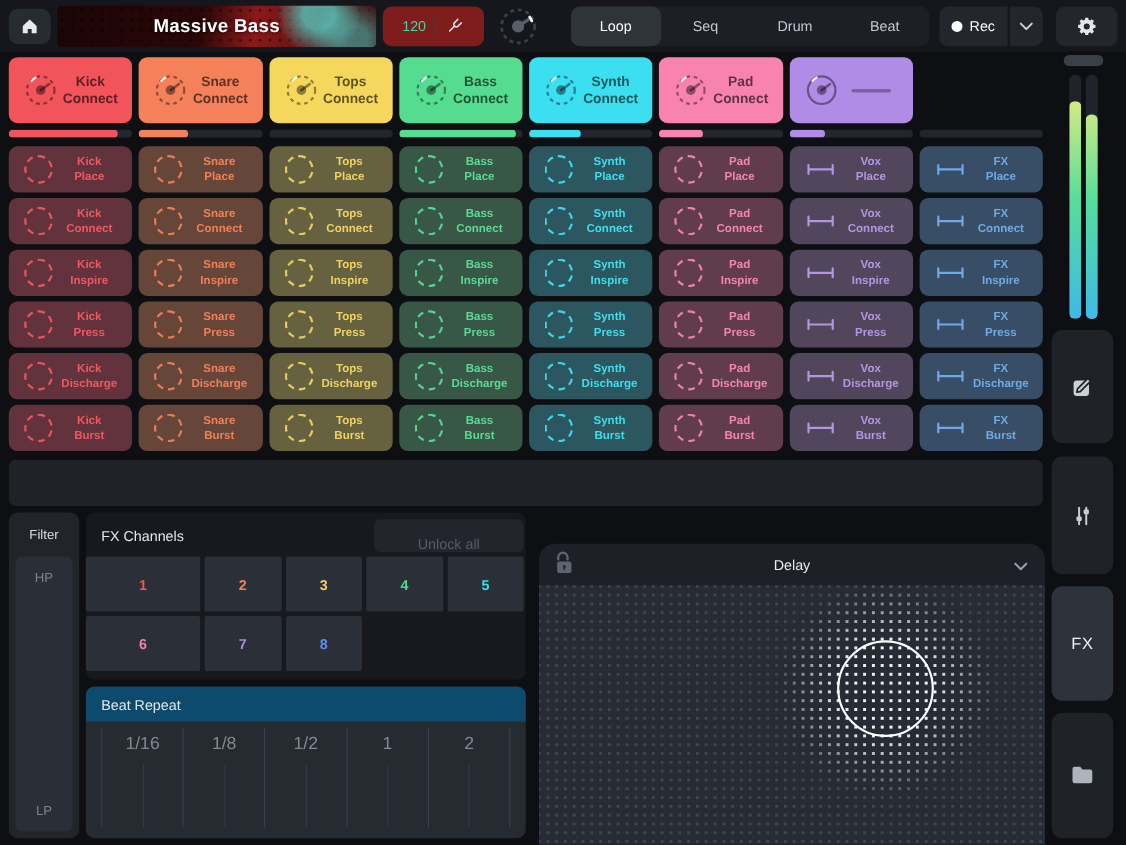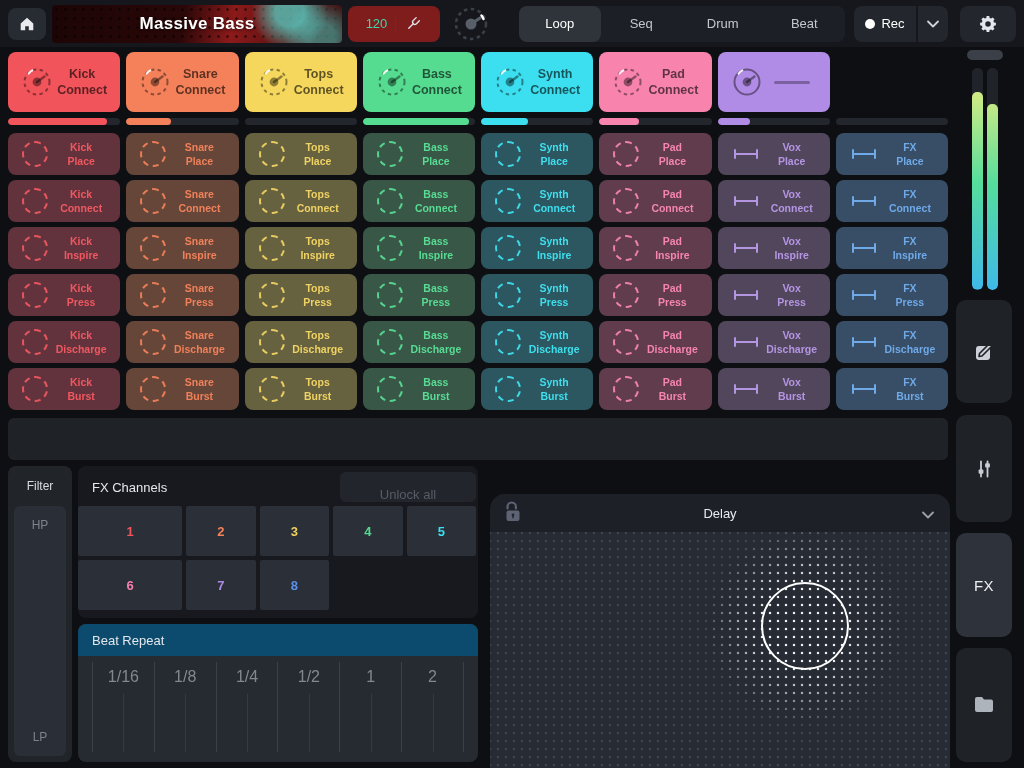--- a/index.html
+++ b/index.html
@@ -630,24 +630,20 @@
   <div class="beatbody" id="beatbody">
       <div class="division">
         <div class="divlabel">1/16</div>
         <div class="divmid"></div>
       </div>
       <div class="division">
         <div class="divlabel">1/8</div>
         <div class="divmid"></div>
       </div>
       <div class="division">
-        <div class="divlabel">1/4</div>
-        <div class="divmid"></div>
-      </div>
-      <div class="division">
         <div class="divlabel">1/2</div>
         <div class="divmid"></div>
       </div>
       <div class="division">
         <div class="divlabel">1</div>
         <div class="divmid"></div>
       </div>
       <div class="division">
         <div class="divlabel">2</div>
         <div class="divmid"></div>

